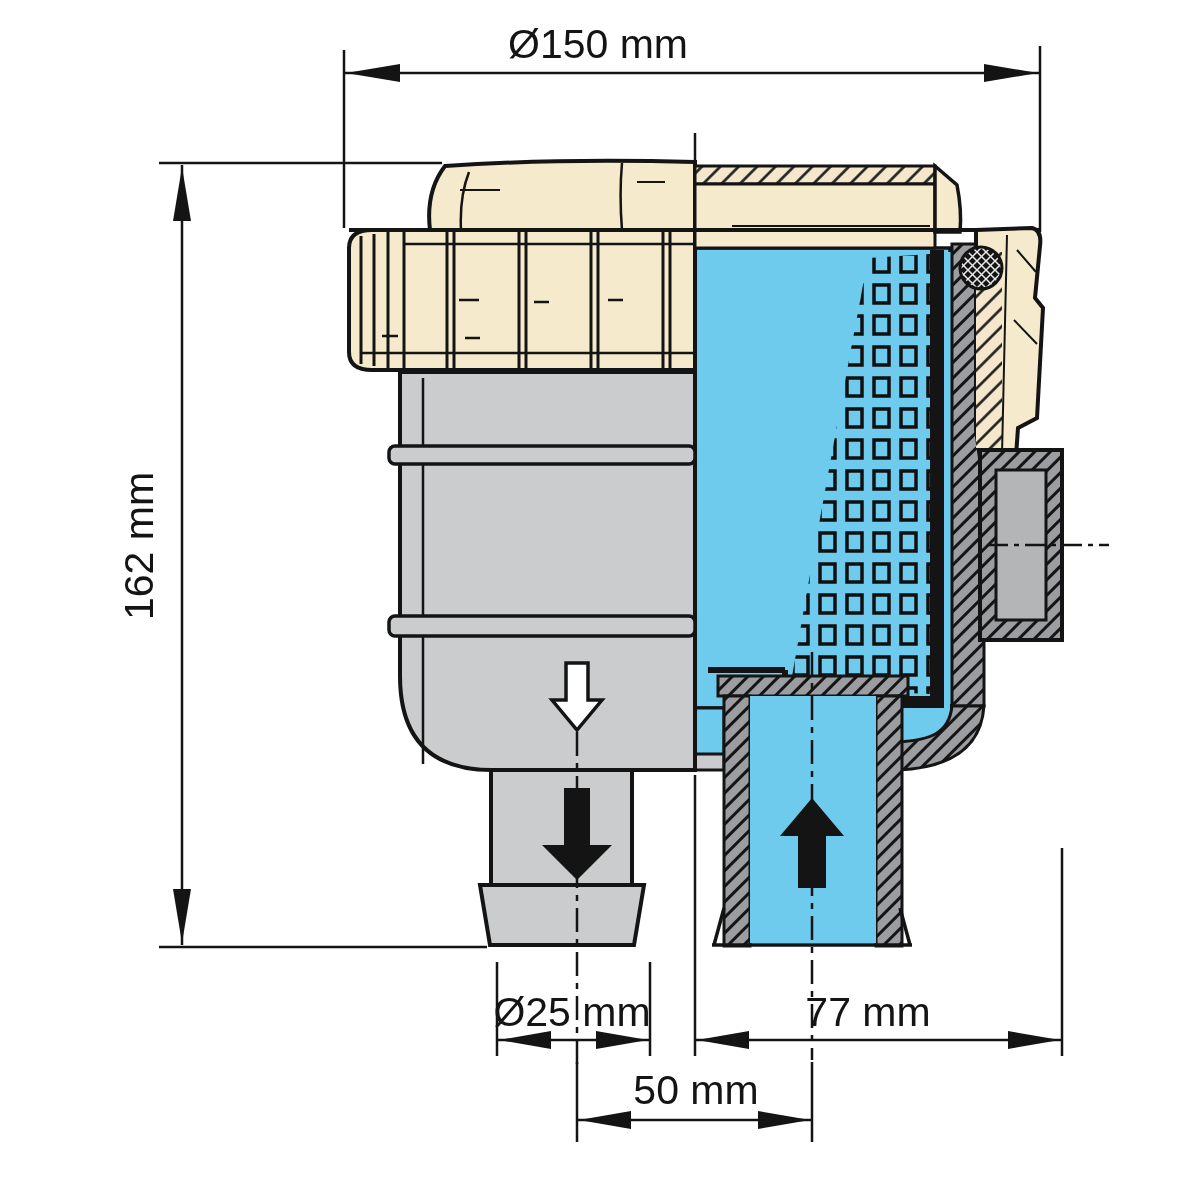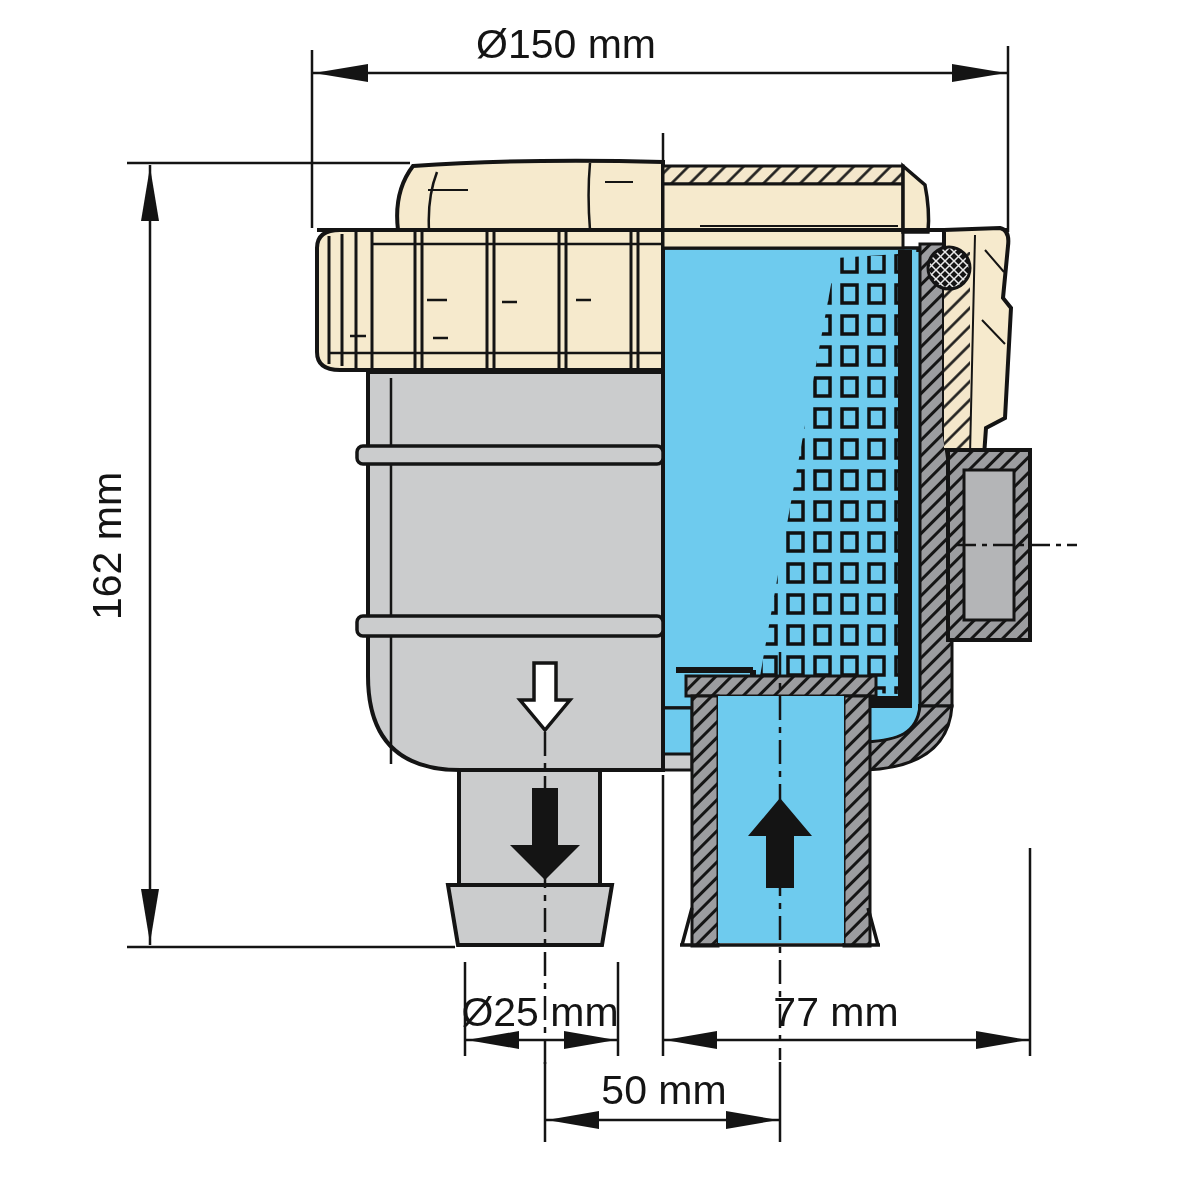--- a/index.html
+++ b/index.html
@@ -1,16 +1,16 @@
 <!DOCTYPE html>
 <html><head>
 <meta charset="utf-8">
 <style>
   html,body{margin:0;padding:0;background:#ffffff;}
-  .stage{width:1077px;height:1200px;position:relative;background:#fff;overflow:hidden;}
+  .stage{width:1077px;height:1200px;position:relative;background:#fff;overflow:hidden;padding-left:32px;}
   svg{display:block;}
   text{font-family:"Liberation Sans","DejaVu Sans",sans-serif;fill:#141414;}
   .dim-label{font-size:41px;}
 </style>
 </head>
 <body>
 
 <div class="stage">
 <svg width="1200" height="1200" viewBox="0 0 1200 1200">
   <defs>

